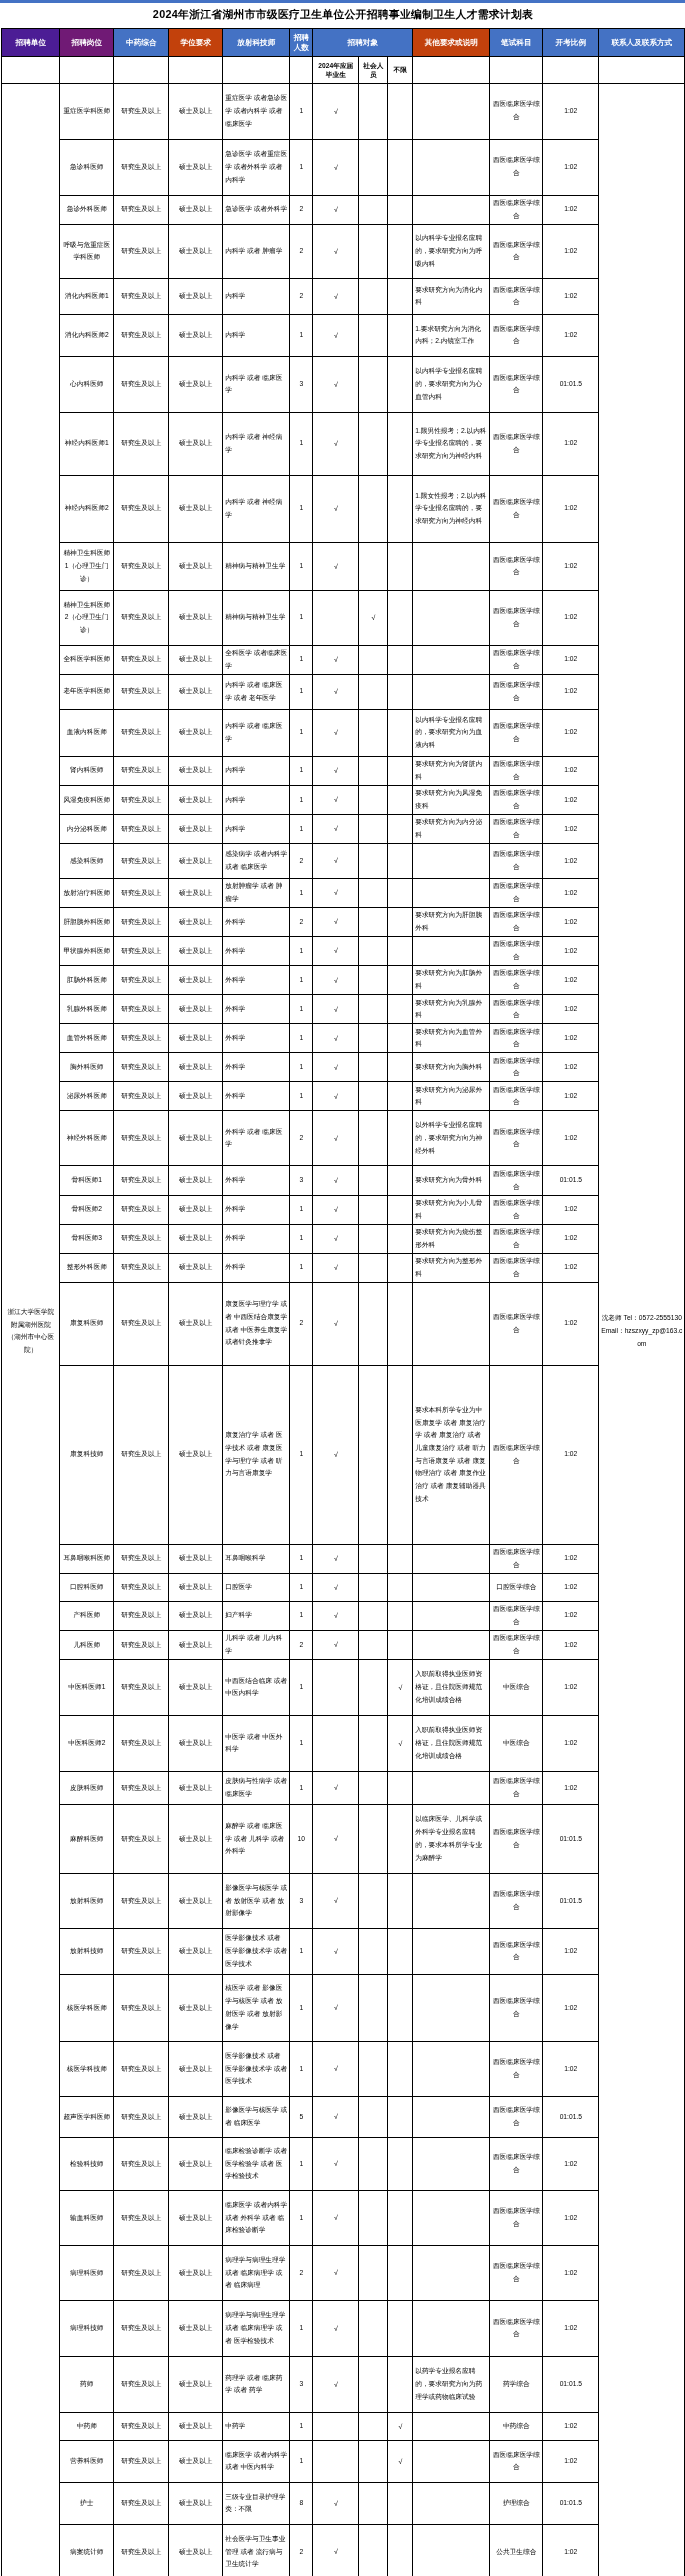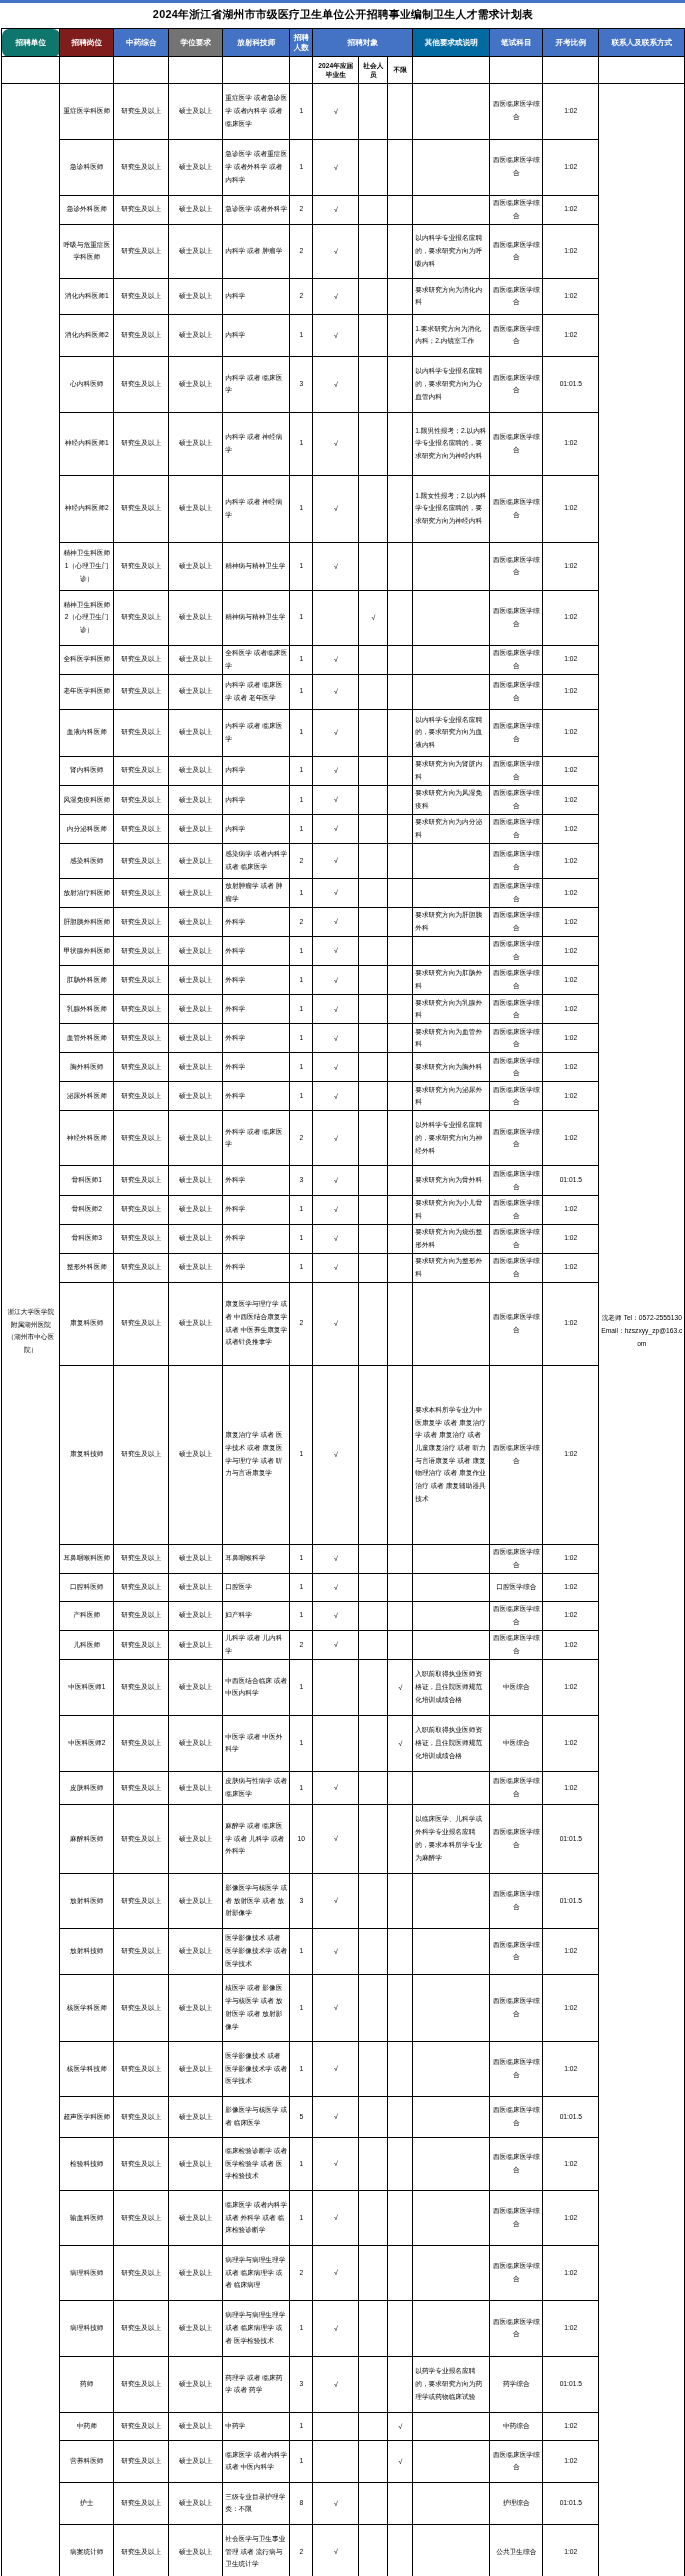--- a/index.html
+++ b/index.html
@@ -34,28 +34,28 @@
       <col style="width: 46px;">
       <col style="width: 29px;">
       <col style="width: 25px;">
       <col style="width: 77px;">
       <col style="width: 53px;">
       <col style="width: 56px;">
       <col style="width: 86px;">
     </colgroup>
   <thead>
       <tr class="main">
-        <th style="background: #0f766e; border-radius: 7px;">招聘单位</th>
-        <th style="background: #7f1d1d;">招聘岗位</th>
+        <th style="background: #4c1d95;">招聘单位</th>
+        <th style="background: #701a75;">招聘岗位</th>
         <th style="background: rgb(68, 114, 196);">中药综合</th>
-        <th style="background: #737373;">学位要求</th>
+        <th style="background: #c2410c;">学位要求</th>
         <th style="background: rgb(68, 114, 196);">放射科技师</th>
         <th style="background: rgb(68, 114, 196); margin-top: 8px;">招聘人数</th>
         <th colspan="3" style="background: rgb(68, 114, 196);">招聘对象</th>
-        <th style="background: #0369a1;">其他要求或说明</th>
+        <th style="background: #c2410c;">其他要求或说明</th>
         <th style="background: rgb(68, 114, 196); font-family: Liberation Serif, serif;">笔试科目</th>
         <th style="background: rgb(68, 114, 196); text-align: center;">开考比例</th>
         <th style="background: rgb(68, 114, 196);">联系人及联系方式</th>
       </tr>
       <tr class="sub">
         <th></th>
         <th></th>
         <th></th>
         <th></th>
         <th></th>

